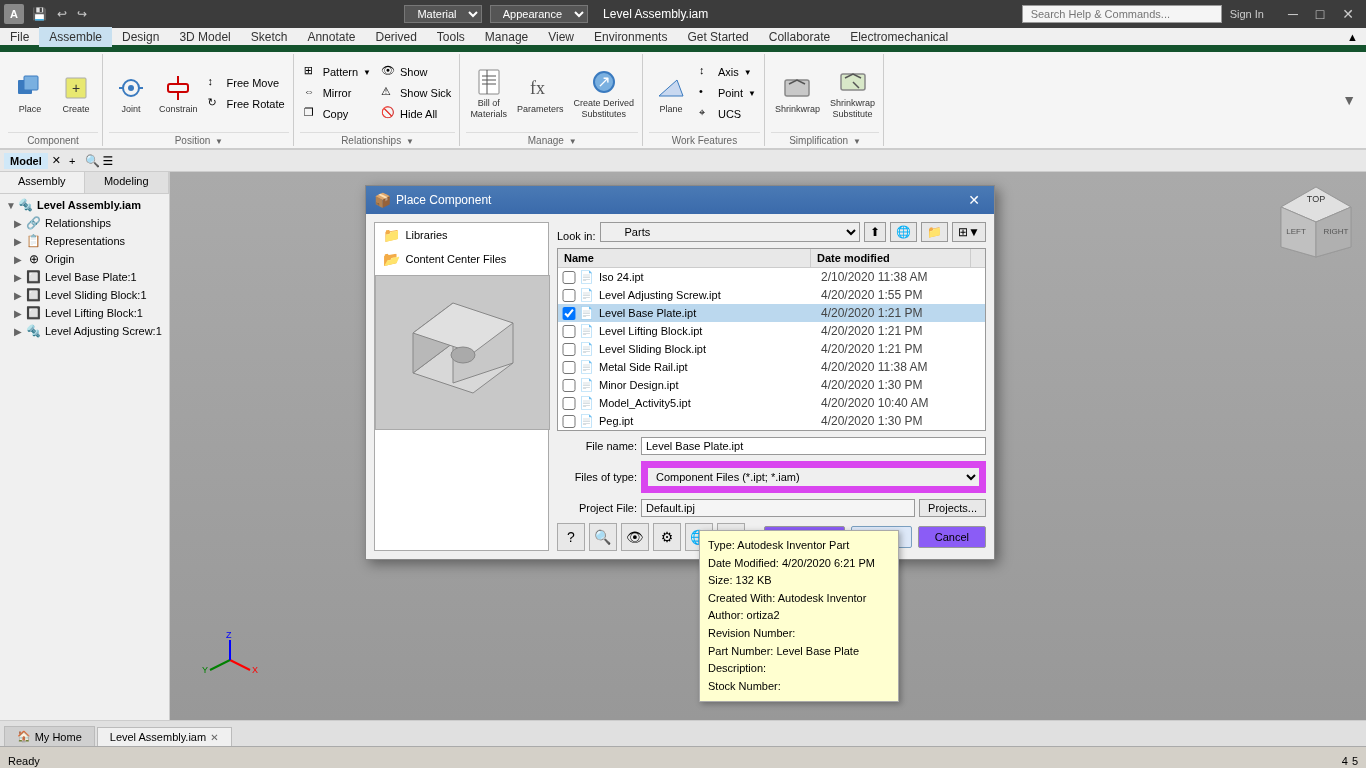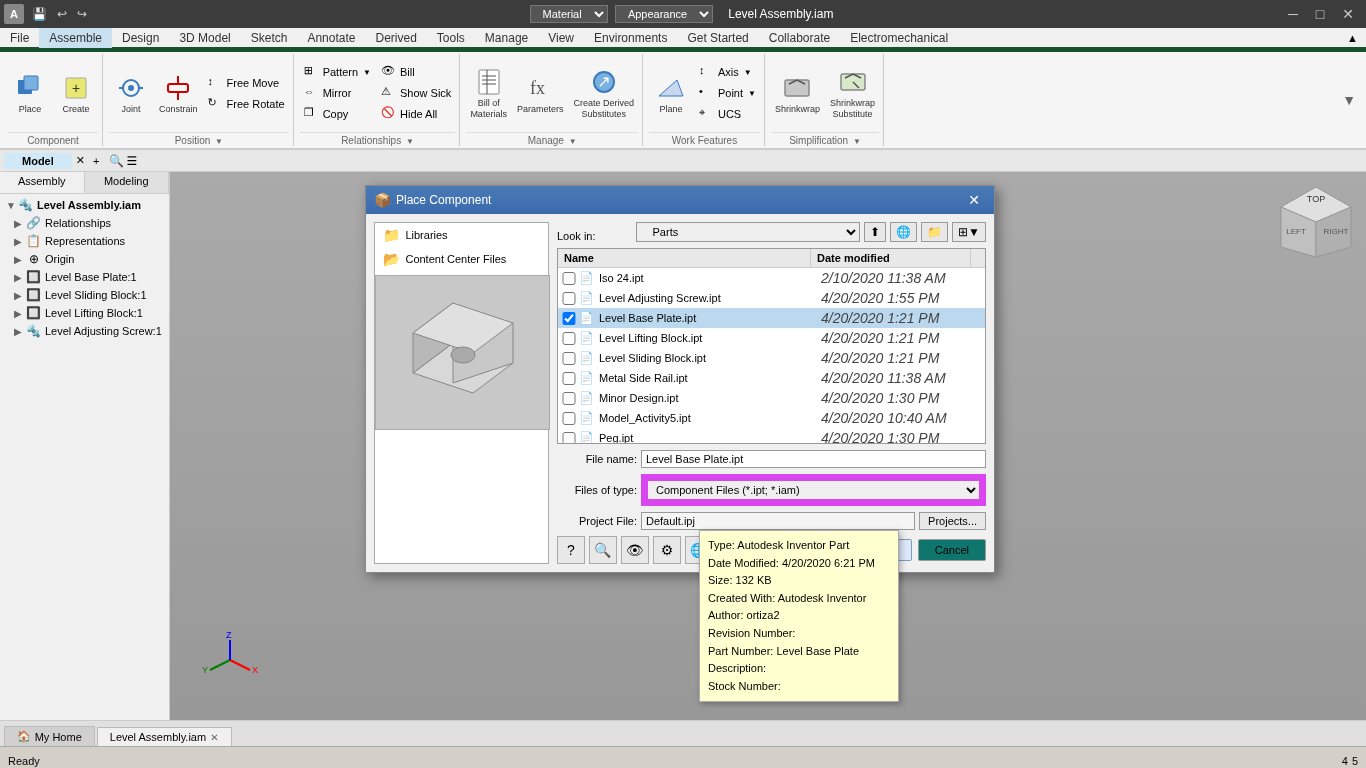--- a/index.html
+++ b/index.html
@@ -11,21 +11,21 @@
     #titlebar .quick-access { display: flex; gap: 2px; align-items: center; }
     #titlebar .quick-access span { color: #ccc; font-size: 12px; cursor: pointer; padding: 2px 4px; }
     #titlebar .title-area { flex: 1; text-align: center; font-size: 12px; }
     #titlebar .title-area .mat-dropdown { background: #555; border: 1px solid #777; color: #fff; padding: 1px 8px; font-size: 11px; margin-right: 4px; }
     #titlebar .search-area { display: flex; align-items: center; }
     #titlebar .search-box { background: #f5f5f5; border: 1px solid #999; padding: 2px 8px; font-size: 11px; width: 200px; }
     #titlebar .window-controls { display: flex; gap: 2px; margin-left: 8px; }
     #titlebar .window-controls span { padding: 2px 8px; cursor: pointer; color: #ccc; font-size: 14px; }
 
     
-    #menubar { background: #f0f0f0; height: 24px; display: flex; align-items: center; border-bottom: 5px solid #14532d; }
+    #menubar { background: #f0f0f0; height: 24px; display: flex; align-items: center; border-bottom: 7px solid #14532d; }
     #menubar .menu-item { padding: 3px 10px; cursor: pointer; font-size: 12px; color: #333; }
     #menubar .menu-item.active { background: #c8e0f0; }
 
     
     #ribbon { background: #f5f5f5; border-bottom: 2px solid #ccc; height: 98px; display: flex; flex-direction: column; }
     .ribbon-content { display: flex; flex: 1; padding: 2px 4px; gap: 2px; }
     .ribbon-group { display: flex; flex-direction: column; border-right: 1px solid #ccc; padding: 0 4px; min-width: 60px; }
     .ribbon-group-title { font-size: 10px; color: #666; text-align: center; margin-top: auto; padding-top: 2px; border-top: 1px solid #ddd; }
     .ribbon-buttons { display: flex; gap: 2px; flex: 1; align-items: center; }
     .ribbon-btn-large { display: flex; flex-direction: column; align-items: center; justify-content: center; padding: 2px 4px; cursor: pointer; min-width: 44px; }
@@ -46,21 +46,21 @@
     #left-panel-tabs .ptab.active { background: #f0f0f0; }
     #model-tree { flex: 1; overflow-y: auto; padding: 2px; }
     .tree-item { display: flex; align-items: center; padding: 2px 2px 2px 4px; font-size: 11px; cursor: pointer; white-space: nowrap; }
     .tree-item .expand-icon { width: 12px; font-size: 10px; color: #666; }
     .tree-item .item-icon { width: 16px; height: 14px; margin-right: 3px; display: inline-flex; align-items: center; justify-content: center; font-size: 12px; }
     .tree-item.indent1 { padding-left: 12px; }
     .tree-item.root { font-weight: bold; }
 
     
     #model-label-bar { display: flex; align-items: center; background: #e8e8e8; border-bottom: 1px solid #ccc; height: 22px; padding: 0 4px; font-size: 11px; }
-    #model-label-bar .tab-btn { padding: 2px 18px; cursor: pointer; }
+    #model-label-bar .tab-btn { padding: 2px 6px; cursor: pointer; }
     #model-label-bar .active-tab { background: #d0e8f8; }
     #model-label-bar .add-icon { padding: 0 4px; cursor: pointer; }
 
     
     #viewport { flex: 1; background: linear-gradient(to bottom, #aaaaaa, #989898); position: relative; overflow: hidden; }
     #view-cube { position: absolute; top: 10px; right: 10px; width: 80px; height: 80px; }
     #axis-indicator { position: absolute; bottom: 30px; left: 30px; width: 60px; height: 60px; }
 
     
     #statusbar { background: #d4d0c8; border-top: 1px solid #aaa; height: 28px; display: flex; align-items: center; padding: 0 8px; font-size: 11px; }
@@ -95,36 +95,36 @@
     .file-list-header { display: flex; background: #e8e8e8; border-bottom: 1px solid #ccc; }
     .file-list-header .col { padding: 3px 6px; font-size: 11px; font-weight: bold; cursor: pointer; border-right: 1px solid #ccc; }
     .file-list-header .col.name-col { flex: 1; }
     .file-list-header .col.date-col { width: 160px; }
     .file-list-scrollable { overflow-y: auto; max-height: 175px; }
     .file-row { display: flex; align-items: center; padding: 2px 4px; font-size: 11px; cursor: pointer; }
     .file-row.selected { background: #bbd8ee; }
     .file-row .file-icon { width: 16px; height: 14px; margin-right: 4px; display: inline-flex; align-items: center; justify-content: center; font-size: 12px; color: #c8a000; }
     .file-row .chk { width: 14px; margin-right: 3px; }
     .file-row .fname { flex: 1; }
-    .file-row .fdate { width: 160px; font-size: 14px; color: #444; font-style: italic; }
+    .file-row .fdate { width: 160px; font-size: 12px; color: #444; }
     
     .tooltip-box { position: absolute; background: #ffffd0; border: 1px solid #aaa; padding: 6px 8px; font-size: 11px; line-height: 1.6; z-index: 200; min-width: 200px; box-shadow: 2px 2px 6px rgba(0,0,0,0.3); }
     .tooltip-box .tt-row { display: flex; gap: 4px; }
     
     .dlg-form-row { display: flex; align-items: center; gap: 4px; }
     .dlg-form-row label { font-size: 11px; width: 80px; text-align: right; }
     .dlg-form-row input, .dlg-form-row select { flex: 1; font-size: 11px; border: 1px solid #999; padding: 2px 4px; }
     .dlg-form-row .btn-projects { padding: 2px 8px; border: 1px solid #999; background: #e8e8e8; cursor: pointer; font-size: 11px; }
     
     .dlg-preview { width: 175px; border: 1px solid #aaa; background: #c0c0c0; display: flex; align-items: center; justify-content: center; }
     .dlg-saved { font-size: 10px; color: #333; padding: 2px 0; }
     .dlg-icon-row { display: flex; gap: 4px; align-items: center; }
     .dlg-icon-btn { width: 28px; height: 28px; border: 1px solid #aaa; background: #e8e8e8; cursor: pointer; display: flex; align-items: center; justify-content: center; font-size: 14px; }
     .dlg-action-btns { display: flex; gap: 6px; justify-content: flex-end; }
-    .dlg-action-btn { padding: 4px 16px; border: 1px solid #999; background: #0f766e; cursor: pointer; font-size: 11px; border-radius: 2px; }
+    .dlg-action-btn { padding: 4px 16px; border: 1px solid #999; background: #8b5cf6; cursor: pointer; font-size: 11px; border-radius: 2px; }
     .dlg-action-btn.primary { background: #dde8f8; border-color: #7a9fc0; }
   </style>
 </head>
 <body>
 
 <div id="titlebar">
   <div class="app-logo">
     <span style="color:#fff;font-size:11px;font-weight:bold;">A</span>
   </div>
   <div class="quick-access">
@@ -133,20 +133,24 @@
     <span title="Redo">↪</span>
   </div>
   <div class="title-area">
     <select class="mat-dropdown">
       <option>Material</option>
     </select>
     <select class="mat-dropdown">
       <option>Appearance</option>
     </select>
     <span style="margin-left:8px;">Level Assembly.iam</span>
+  </div>
+  <div class="search-area">
+    <input class="search-box" placeholder="Search Help &amp; Commands..." style="">
+    <span style="color:#ccc;padding:0 8px;cursor:pointer;font-size:11px;">Sign In</span>
   </div>
   <div class="window-controls">
     <span>─</span>
     <span>□</span>
     <span class="close">✕</span>
   </div>
 </div>
 
 <div id="menubar">
   <div class="menu-item">File</div>
@@ -243,21 +247,21 @@
             <span>Mirror</span>
           </div>
           <div class="ribbon-btn-small">
             <span class="s-icon">❐</span>
             <span>Copy</span>
           </div>
         </div>
         <div class="ribbon-col">
           <div class="ribbon-btn-small">
             <span class="s-icon">👁</span>
-            <span>Bill</span>
+            <span>Show</span>
           </div>
           <div class="ribbon-btn-small">
             <span class="s-icon">⚠</span>
             <span>Show Sick</span>
           </div>
           <div class="ribbon-btn-small">
             <span class="s-icon">🚫</span>
             <span>Hide All</span>
           </div>
         </div>
@@ -499,21 +503,21 @@
 
             <ellipse cx="70" cy="72" rx="12" ry="8" fill="#aaa" stroke="#888" stroke-width="1"></ellipse>
           </svg>
         </div>
       </div>
 
       <div class="dlg-right">
 
         <div class="dlg-look-row">
           <label>Look in:</label>
-          <select style="flex:1;font-size:11px;border:1px solid #999;padding:2px 12px;margin-left:36px;">
+          <select style="flex:1;font-size:11px;border:1px solid #999;padding:2px 20px;">
             <option>Parts</option>
           </select>
           <button style="border:1px solid #999;background:#e8e8e8;padding:2px 5px;cursor:pointer;font-size:12px;">⬆</button>
           <button style="border:1px solid #999;background:#e8e8e8;padding:2px 5px;cursor:pointer;font-size:12px;">🌐</button>
           <button style="border:1px solid #999;background:#e8e8e8;padding:2px 5px;cursor:pointer;font-size:12px;">📁</button>
           <button style="border:1px solid #999;background:#e8e8e8;padding:2px 5px;cursor:pointer;font-size:12px;">⊞▼</button>
         </div>
 
         <div class="file-list-area">
           <div class="file-list-header">

